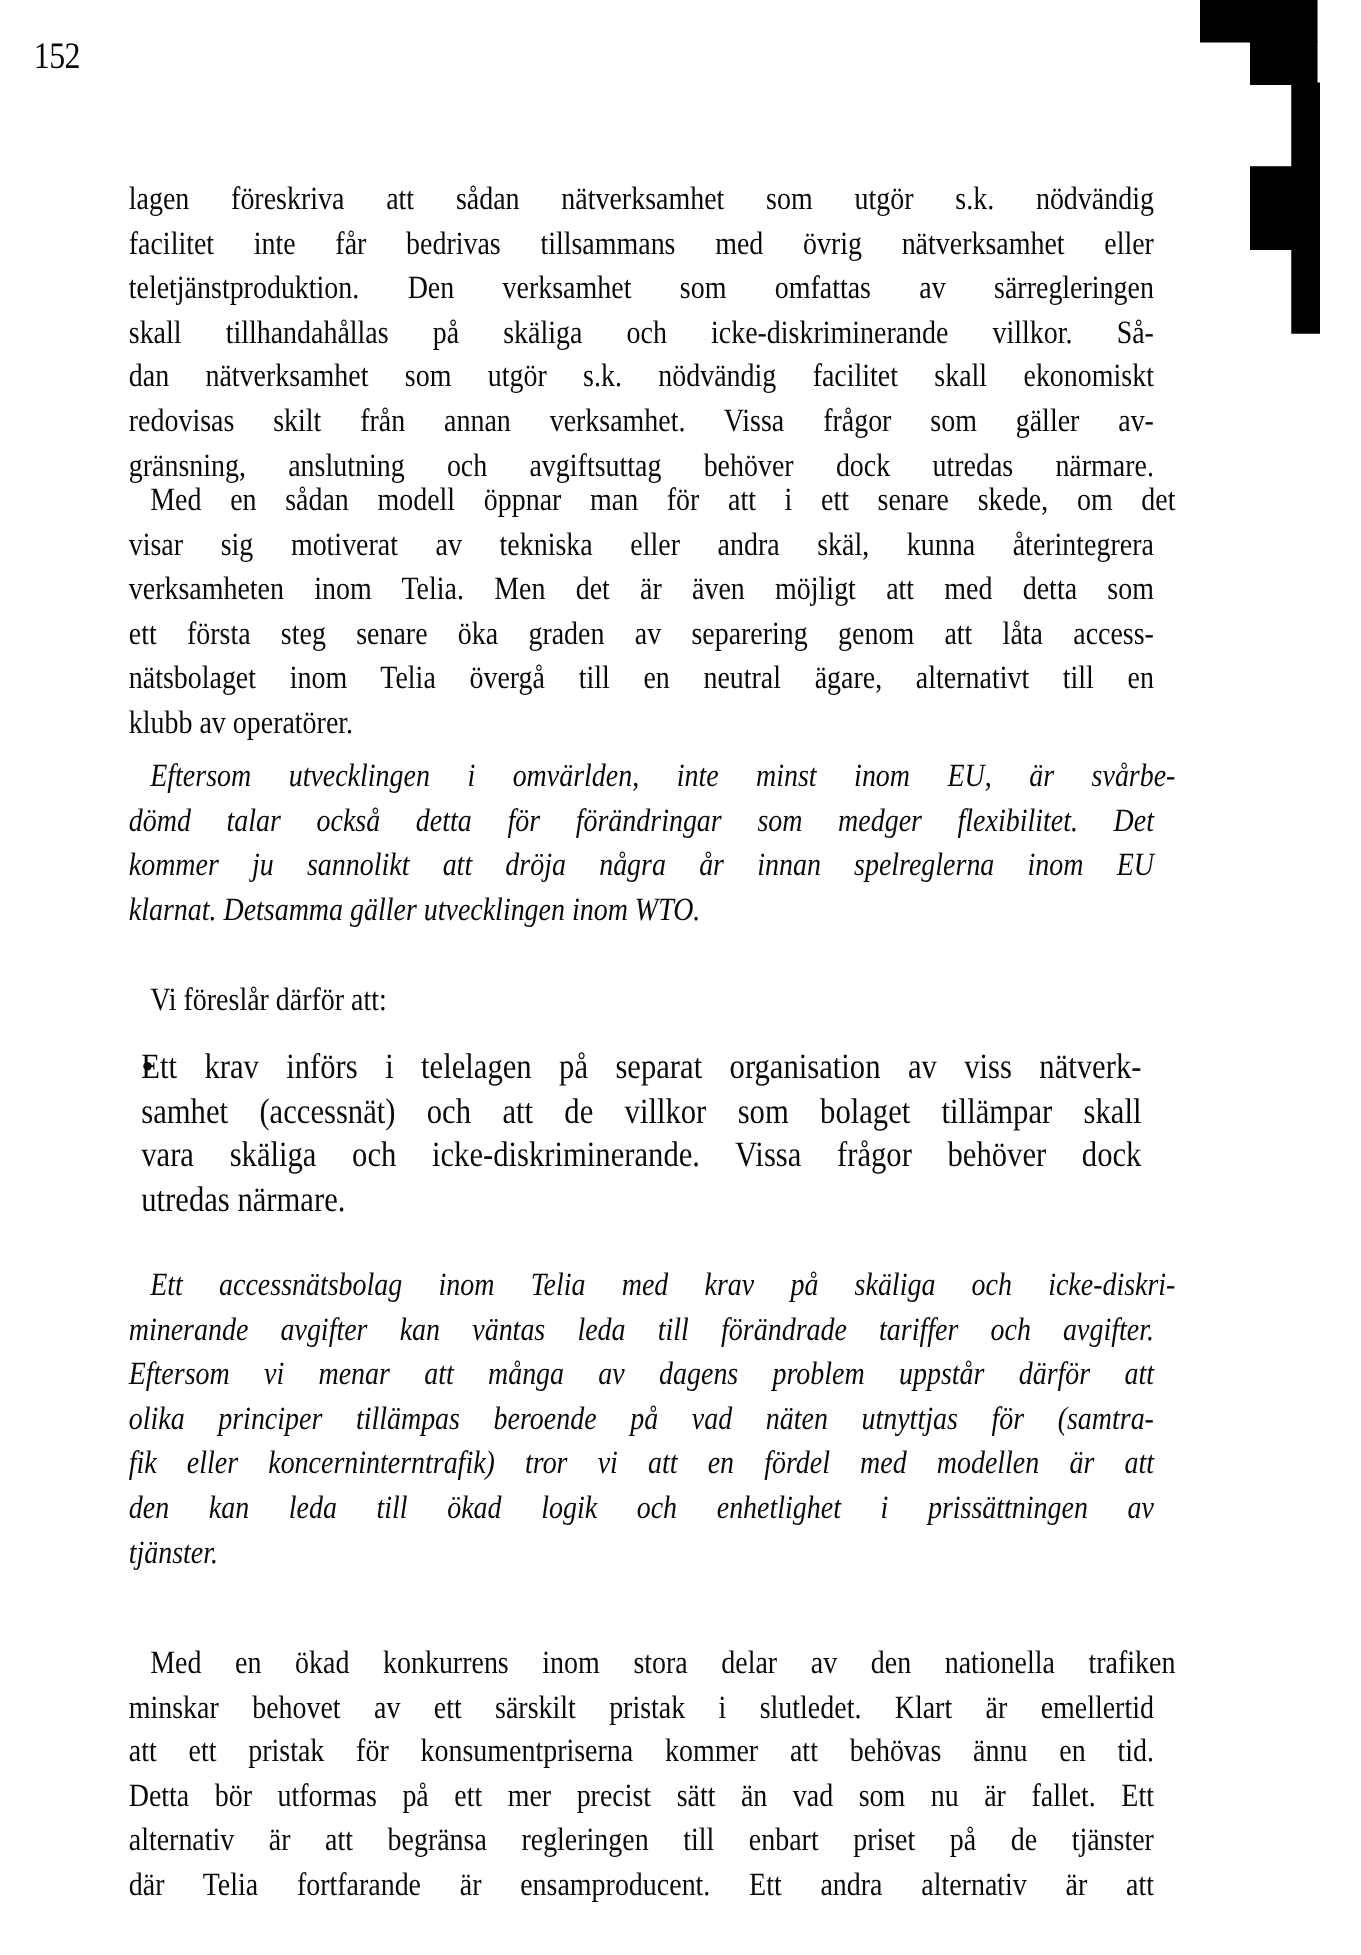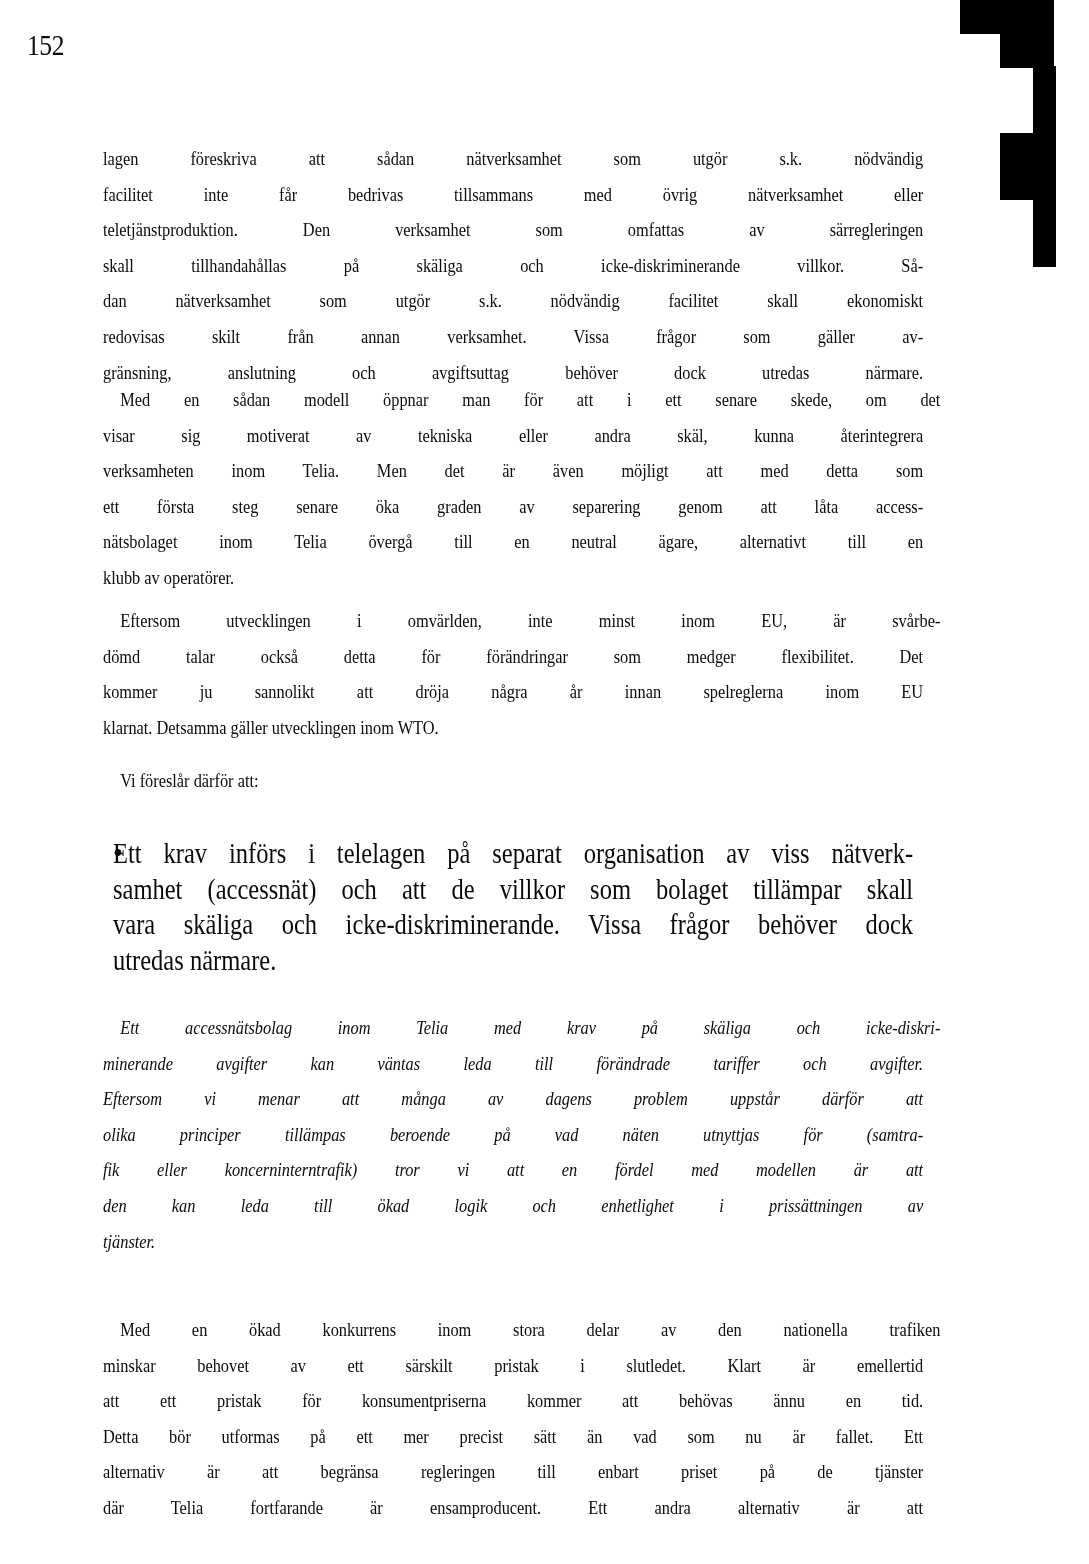--- a/index.html
+++ b/index.html
@@ -22,21 +22,21 @@
       font-size: 30px;
       letter-spacing: -0.5px;
       transform: scaleX(0.85);
       transform-origin: left top;
     }
     .tab-mark { position: absolute; background: #000; }
     .text-block {
       position: absolute;
       left: 103px;
       width: 820px;
-      font-size: 19px;
+      font-size: 26px;
       line-height: 35.6px;
     }
     .line {
       display: block;
       white-space: nowrap;
       text-align: justify;
       text-align-last: justify;
       transform: scaleX(0.86);
       transform-origin: left top;
       width: 116.3%;
@@ -82,28 +82,28 @@
 
 <div class="text-block" style="top:382px;">
   <span class="line indent">Med en sådan modell öppnar man för att i ett senare skede, om det</span>
   <span class="line">visar sig motiverat av tekniska eller andra skäl, kunna återintegrera</span>
   <span class="line">verksamheten inom Telia. Men det är även möjligt att med detta som</span>
   <span class="line">ett första steg senare öka graden av separering genom att låta access-</span>
   <span class="line">nätsbolaget inom Telia övergå till en neutral ägare, alternativt till en</span>
   <span class="line last">klubb av operatörer.</span>
 </div>
 
-<div class="text-block" style="top:603px;">
+<div class="text-block" style="top:603px;font-style:italic;">
   <span class="line indent">Eftersom utvecklingen i omvärlden, inte minst inom EU, är svårbe-</span>
   <span class="line">dömd talar också detta för förändringar som medger flexibilitet. Det</span>
   <span class="line">kommer ju sannolikt att dröja några år innan spelreglerna inom EU</span>
   <span class="line last">klarnat. Detsamma gäller utvecklingen inom WTO.</span>
 </div>
 
-<div class="text-block" style="top:763px;">
+<div class="text-block" style="top:782px;">
   <span class="line last indent">Vi föreslår därför att:</span>
 </div>
 
 <div class="bullet-block" style="top:836px;">
   <span class="bullet-dot">•</span>
   <div class="bullet-text">
     <span class="line">Ett krav införs i telelagen på separat organisation av viss nätverk-</span>
     <span class="line">samhet (accessnät) och att de villkor som bolaget tillämpar skall</span>
     <span class="line">vara skäliga och icke-diskriminerande. Vissa frågor behöver dock</span>
     <span class="line last">utredas närmare.</span>

